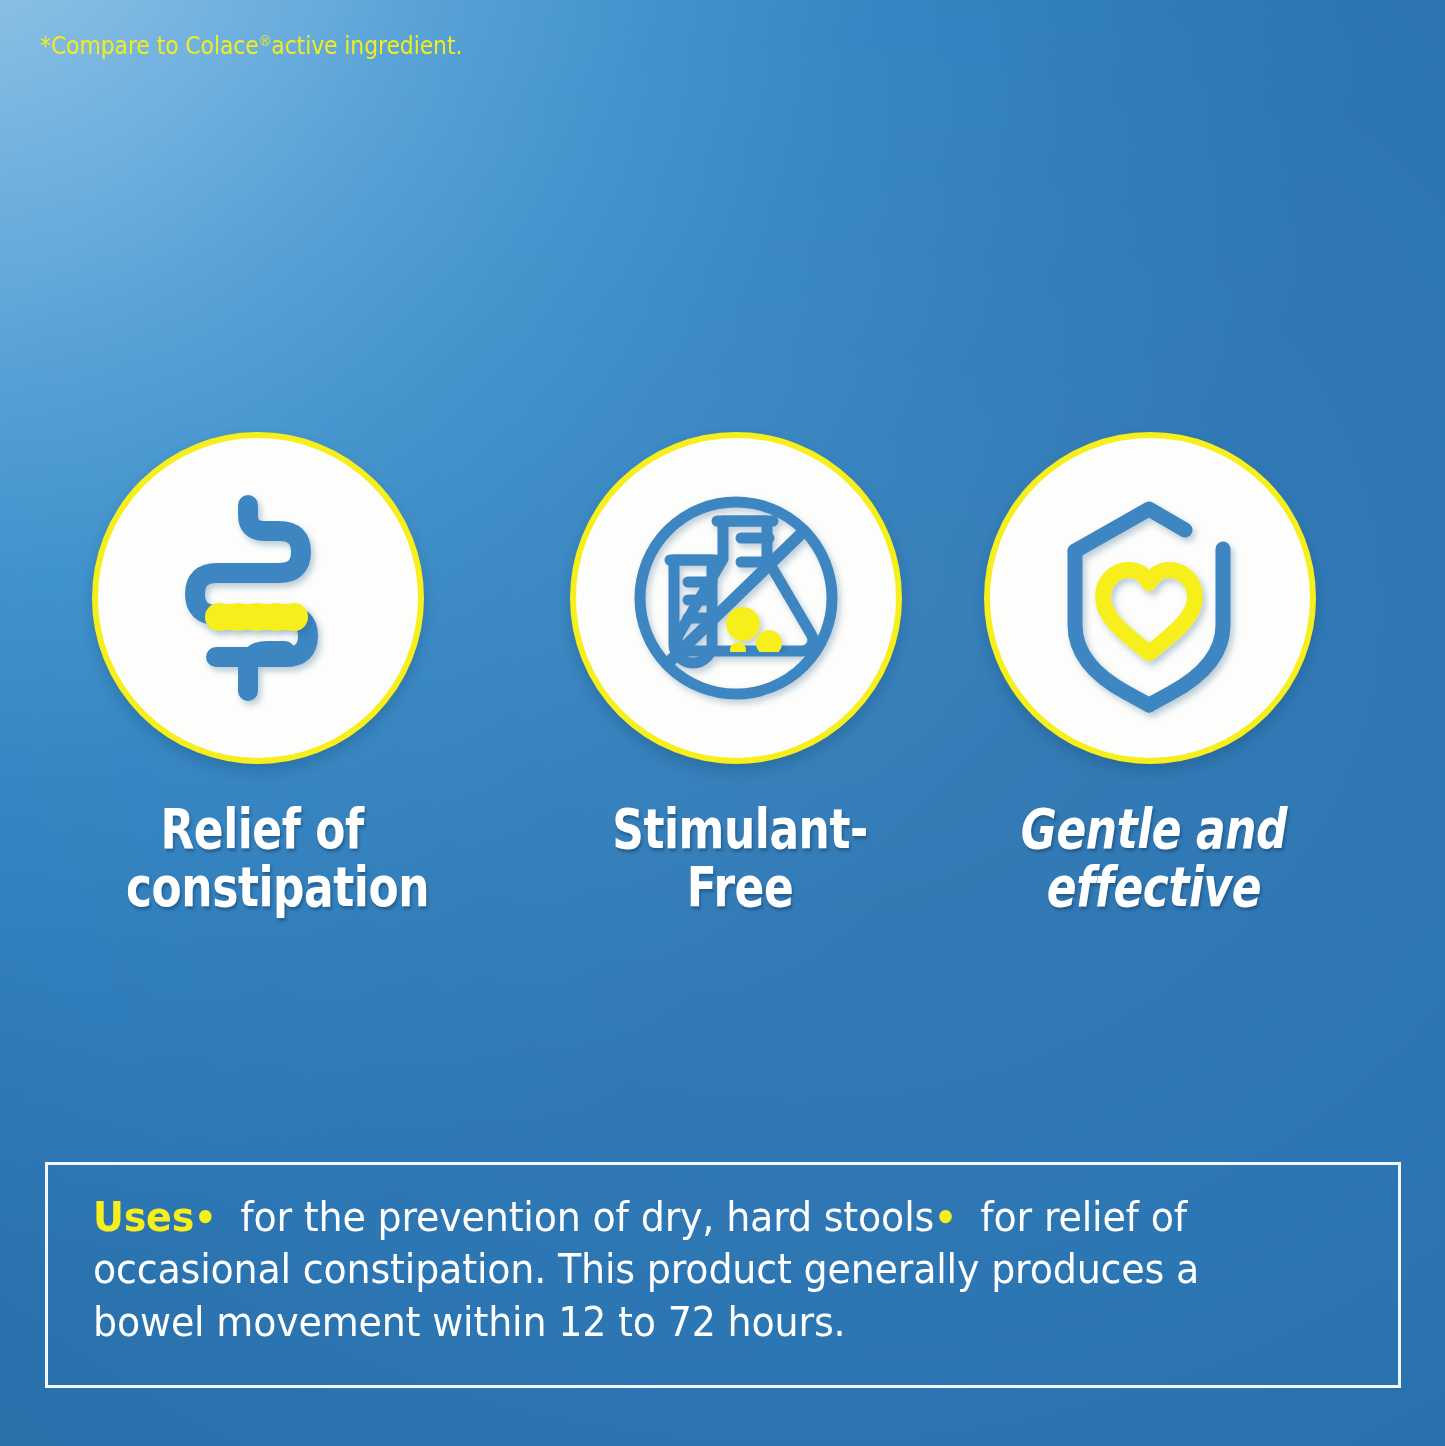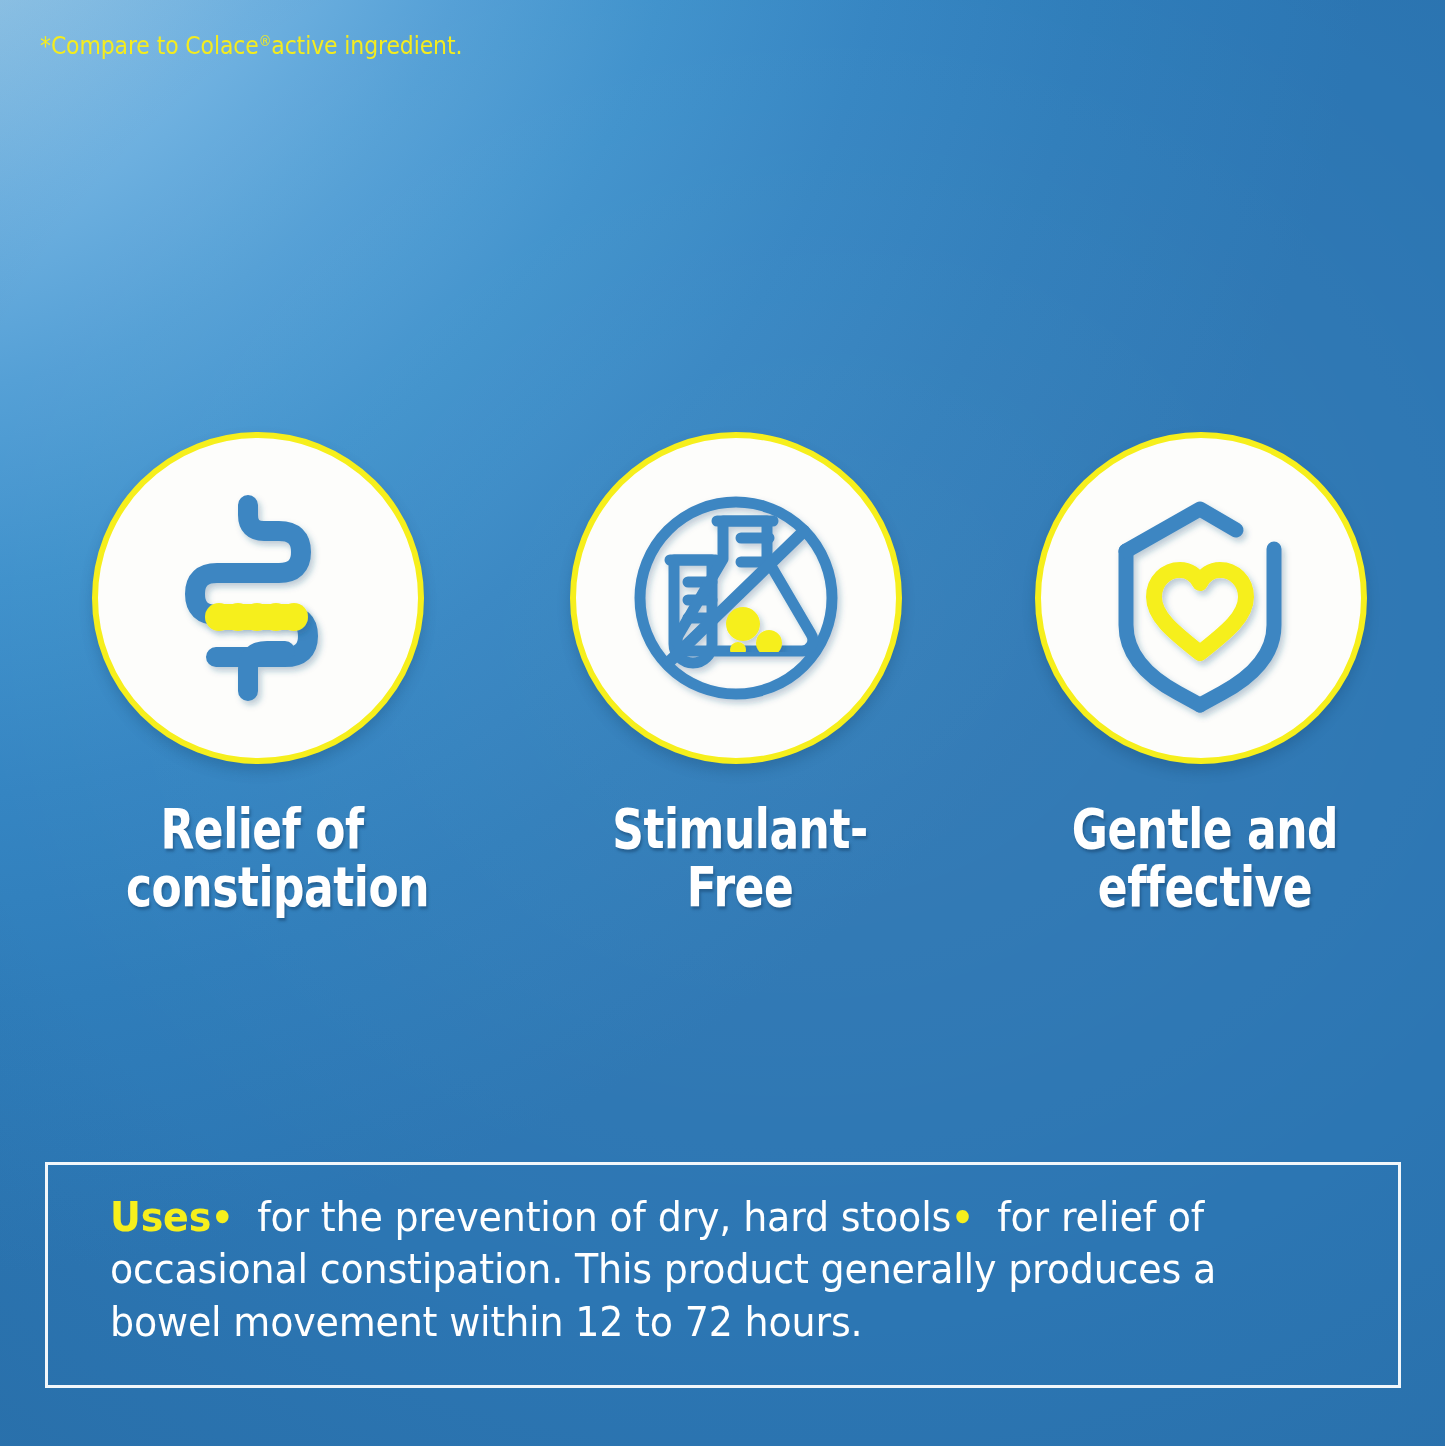--- a/index.html
+++ b/index.html
@@ -70,21 +70,21 @@
     height: 560px;
   }
   .benefit {
     position: absolute;
     top: 0;
     width: 340px;
     text-align: center;
   }
   .benefit.b0 { left: 92px; }
   .benefit.b1 { left: 570px; }
-  .benefit.b2 { left: 1035px; }
+  .benefit.b2 { left: 984px; font-style: italic; }
 
   .circle {
     position: relative;
     width: 332px;
     height: 332px;
     border-radius: 50%;
     background: #fdfdfb;
     border: 6px solid #f6ef1c;
     box-shadow: 0 7px 13px rgba(14,52,86,0.23);
     display: flex;
@@ -109,21 +109,21 @@
   }
 
   
   #uses-box {
     position: absolute;
     left: 45px;
     top: 1162px;
     width: 1356px;
     height: 226px;
     border: 3px solid #f2f7fb;
-    padding: 26px 34px 0 62px;
+    padding: 26px 34px 0 45px;
   }
   #uses-text {
     color: #ffffff;
     font-family: "DejaVu Sans", sans-serif;
     font-size: 40px;
     line-height: 1.31;
     letter-spacing: -0.2px;
     transform: scaleX(0.95);
     transform-origin: left top;
   }

